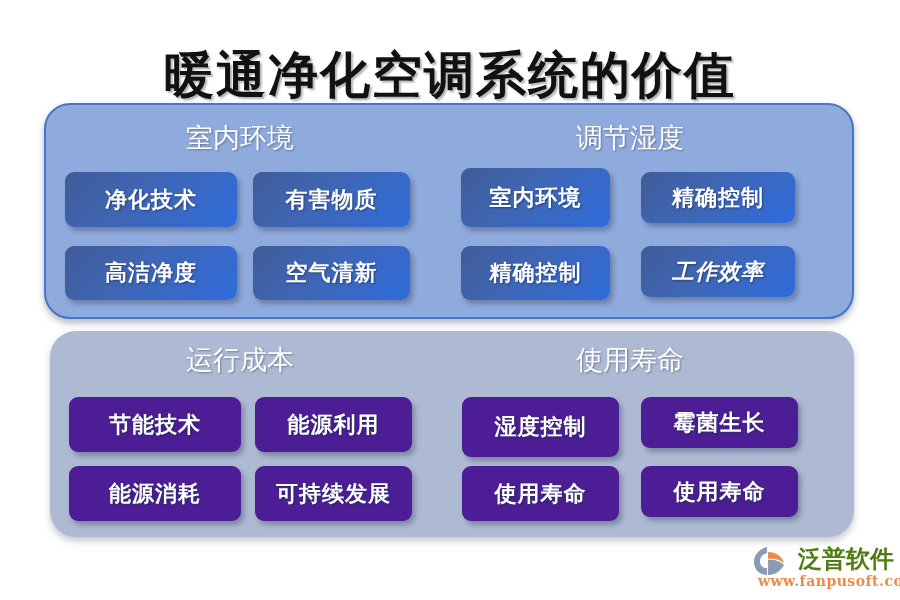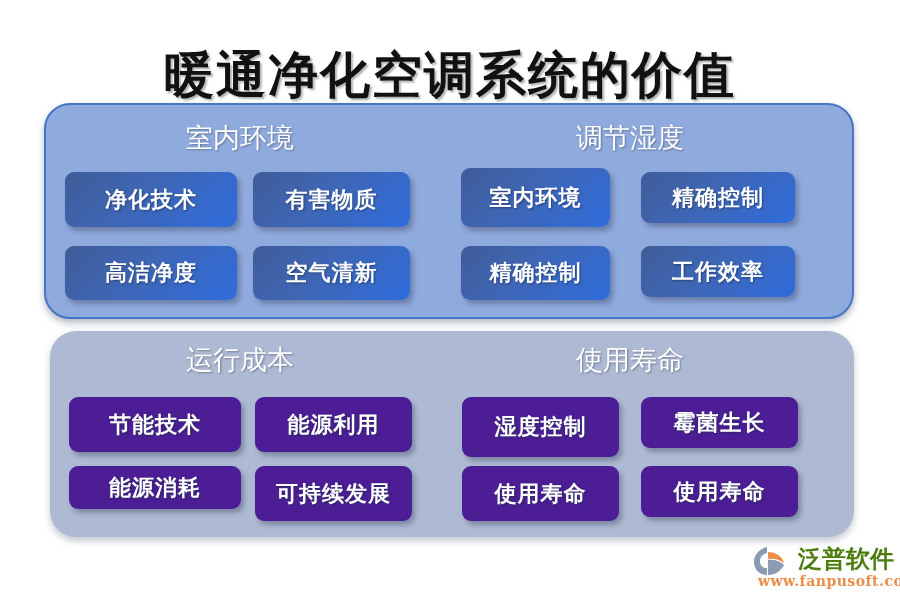--- a/index.html
+++ b/index.html
@@ -155,32 +155,32 @@
   <div class="group-head head-left">室内环境</div>
   <div class="group-head head-right">调节湿度</div>
 
   <div class="box box-blue" id="b0" style="left: 65px; top: 172px; width: 172px; height: 55px;">净化技术</div>
   <div class="box box-blue" id="b1" style="left: 253px; top: 172px; width: 157px; height: 55px;">有害物质</div>
   <div class="box box-blue" id="b2" style="left: 461px; top: 168px; width: 149px; height: 59px;">室内环境</div>
   <div class="box box-blue" id="b3" style="left: 641px; top: 172px; width: 154px; height: 51px;">精确控制</div>
   <div class="box box-blue" id="b4" style="left: 65px; top: 246px; width: 172px; height: 54px;">高洁净度</div>
   <div class="box box-blue" id="b5" style="left: 253px; top: 246px; width: 157px; height: 54px;">空气清新</div>
   <div class="box box-blue" id="b6" style="left: 461px; top: 246px; width: 149px; height: 54px;">精确控制</div>
-  <div class="box box-blue" id="b7" style="left: 641px; top: 246px; width: 154px; height: 51px;">工作效率</div>
+  <div class="box box-blue" id="b7" style="left: 641px; top: 246px; width: 154px; height: 51px; font-style: italic;">工作效率</div>
 
   <div class="panel panel-gray"></div>
 
   <div class="group-head head-left2">运行成本</div>
   <div class="group-head head-right2">使用寿命</div>
 
   <div class="box box-teal" id="t0" style="left: 69px; top: 397px; width: 172px; height: 55px;">节能技术</div>
   <div class="box box-teal" id="t1" style="left: 255px; top: 397px; width: 157px; height: 55px;">能源利用</div>
   <div class="box box-teal" id="t2" style="left: 462px; top: 397px; width: 157px; height: 60px;">湿度控制</div>
   <div class="box box-teal" id="t3" style="left: 641px; top: 397px; width: 157px; height: 51px;">霉菌生长</div>
-  <div class="box box-teal" id="t4" style="left: 69px; top: 466px; width: 172px; height: 43px;">能源消耗</div>
+  <div class="box box-teal" id="t4" style="left: 69px; top: 466px; width: 172px; height: 55px;">能源消耗</div>
   <div class="box box-teal" id="t5" style="left: 255px; top: 466px; width: 157px; height: 55px;">可持续发展</div>
   <div class="box box-teal" id="t6" style="left: 462px; top: 466px; width: 157px; height: 55px;">使用寿命</div>
   <div class="box box-teal" id="t7" style="left: 641px; top: 466px; width: 157px; height: 51px;">使用寿命</div>
 
   <div class="logo">
     <div class="logo-mark">
       <svg width="34" height="30" viewBox="0 0 34 30" xmlns="http://www.w3.org/2000/svg">
         <path d="M13,1 C5,3 0,9 0,16 C0,23 5,29 13,29 L13,22 C8,22 6,19 6,15 C6,11 9,8 13,7 Z" fill="#8b9bb4"></path>
         <path d="M14,6 C22,6 28,10 30,17 C25,13 19,12 14,13 Z" fill="#e98d4a"></path>
         <path d="M14,14 C20,13 26,15 30,19 C27,25 21,29 14,29 Z" fill="#8b9bb4"></path>

